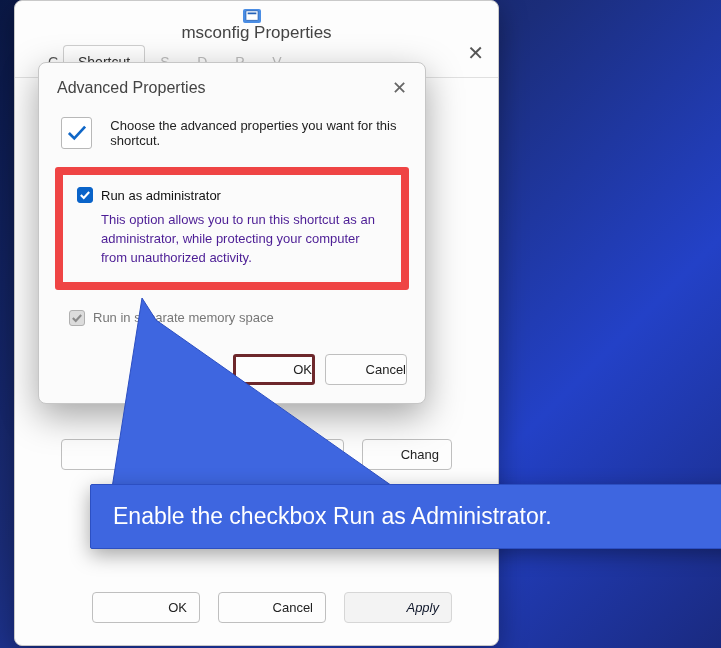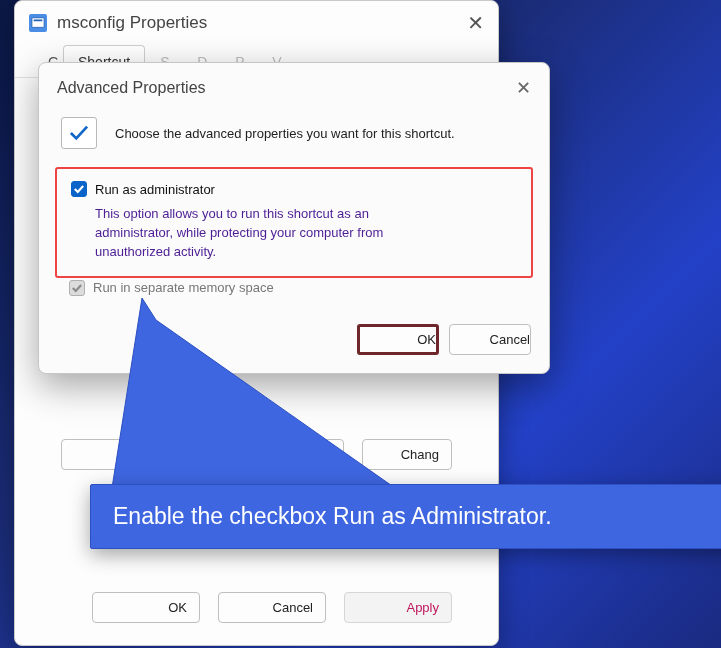--- a/index.html
+++ b/index.html
@@ -29,20 +29,21 @@
       border-radius: 8px;
       box-shadow: 0 8px 28px rgba(0,0,0,0.35);
     }
     .back-titlebar {
       height: 44px;
       display: flex;
       align-items: center;
       padding: 8px 14px;
       color: #444;
       font-size: 17px;
+      flex-direction: column;
     }
     .back-titlebar .app-icon {
       width: 18px;
       height: 18px;
       margin-right: 10px;
       background: #4a8de4;
       border-radius: 2px;
       display: flex;
       align-items: center;
       justify-content: center;
@@ -105,28 +106,28 @@
       padding: 7px 12px;
       background: #fdfdfd;
       border: 1px solid #bfbfbf;
       border-radius: 4px;
       font-size: 13px;
       color: #222;
       cursor: pointer;
       text-align: right;
     }
     .winbtn.fixed { flex: 0 0 108px; }
-    .winbtn.disabled { color: #be185d; background: #f3f3f3; border-color: #d6d6d6; cursor: default; }
+    .winbtn.disabled { color: #0f172a; background: #f3f3f3; border-color: #d6d6d6; cursor: default; font-style: italic; }
     
     
     .front-window {
       position: absolute;
       left: 38px;
       top: 62px;
-      width: 512px;
+      width: 388px;
       background: #fbfbfb;
       border: 1px solid #c6c6c6;
       border-radius: 8px;
       box-shadow: 0 12px 36px rgba(0,0,0,0.35);
       z-index: 10;
       padding-bottom: 18px;
     }
     .front-titlebar {
       display: flex;
       align-items: center;
@@ -152,22 +153,22 @@
       height: 32px;
       border: 1px solid #b8b8b8;
       border-radius: 3px;
       display: flex;
       align-items: center;
       justify-content: center;
       background: #fff;
     }
     .check-frame svg { width: 22px; height: 18px; stroke: #1067c7; stroke-width: 3; fill: none; }
     .highlight-box {
-      margin: 0 16px 2px;
-      border: 2px solid #ef4444;
+      margin: 0 16px 20px;
+      border: 8px solid #ef4444;
       border-radius: 3px;
       padding: 12px 14px 14px;
       background: #fbfbfb;
     }
     .chk-line {
       display: flex;
       align-items: center;
       gap: 8px;
       font-size: 13px;
       color: #111;

